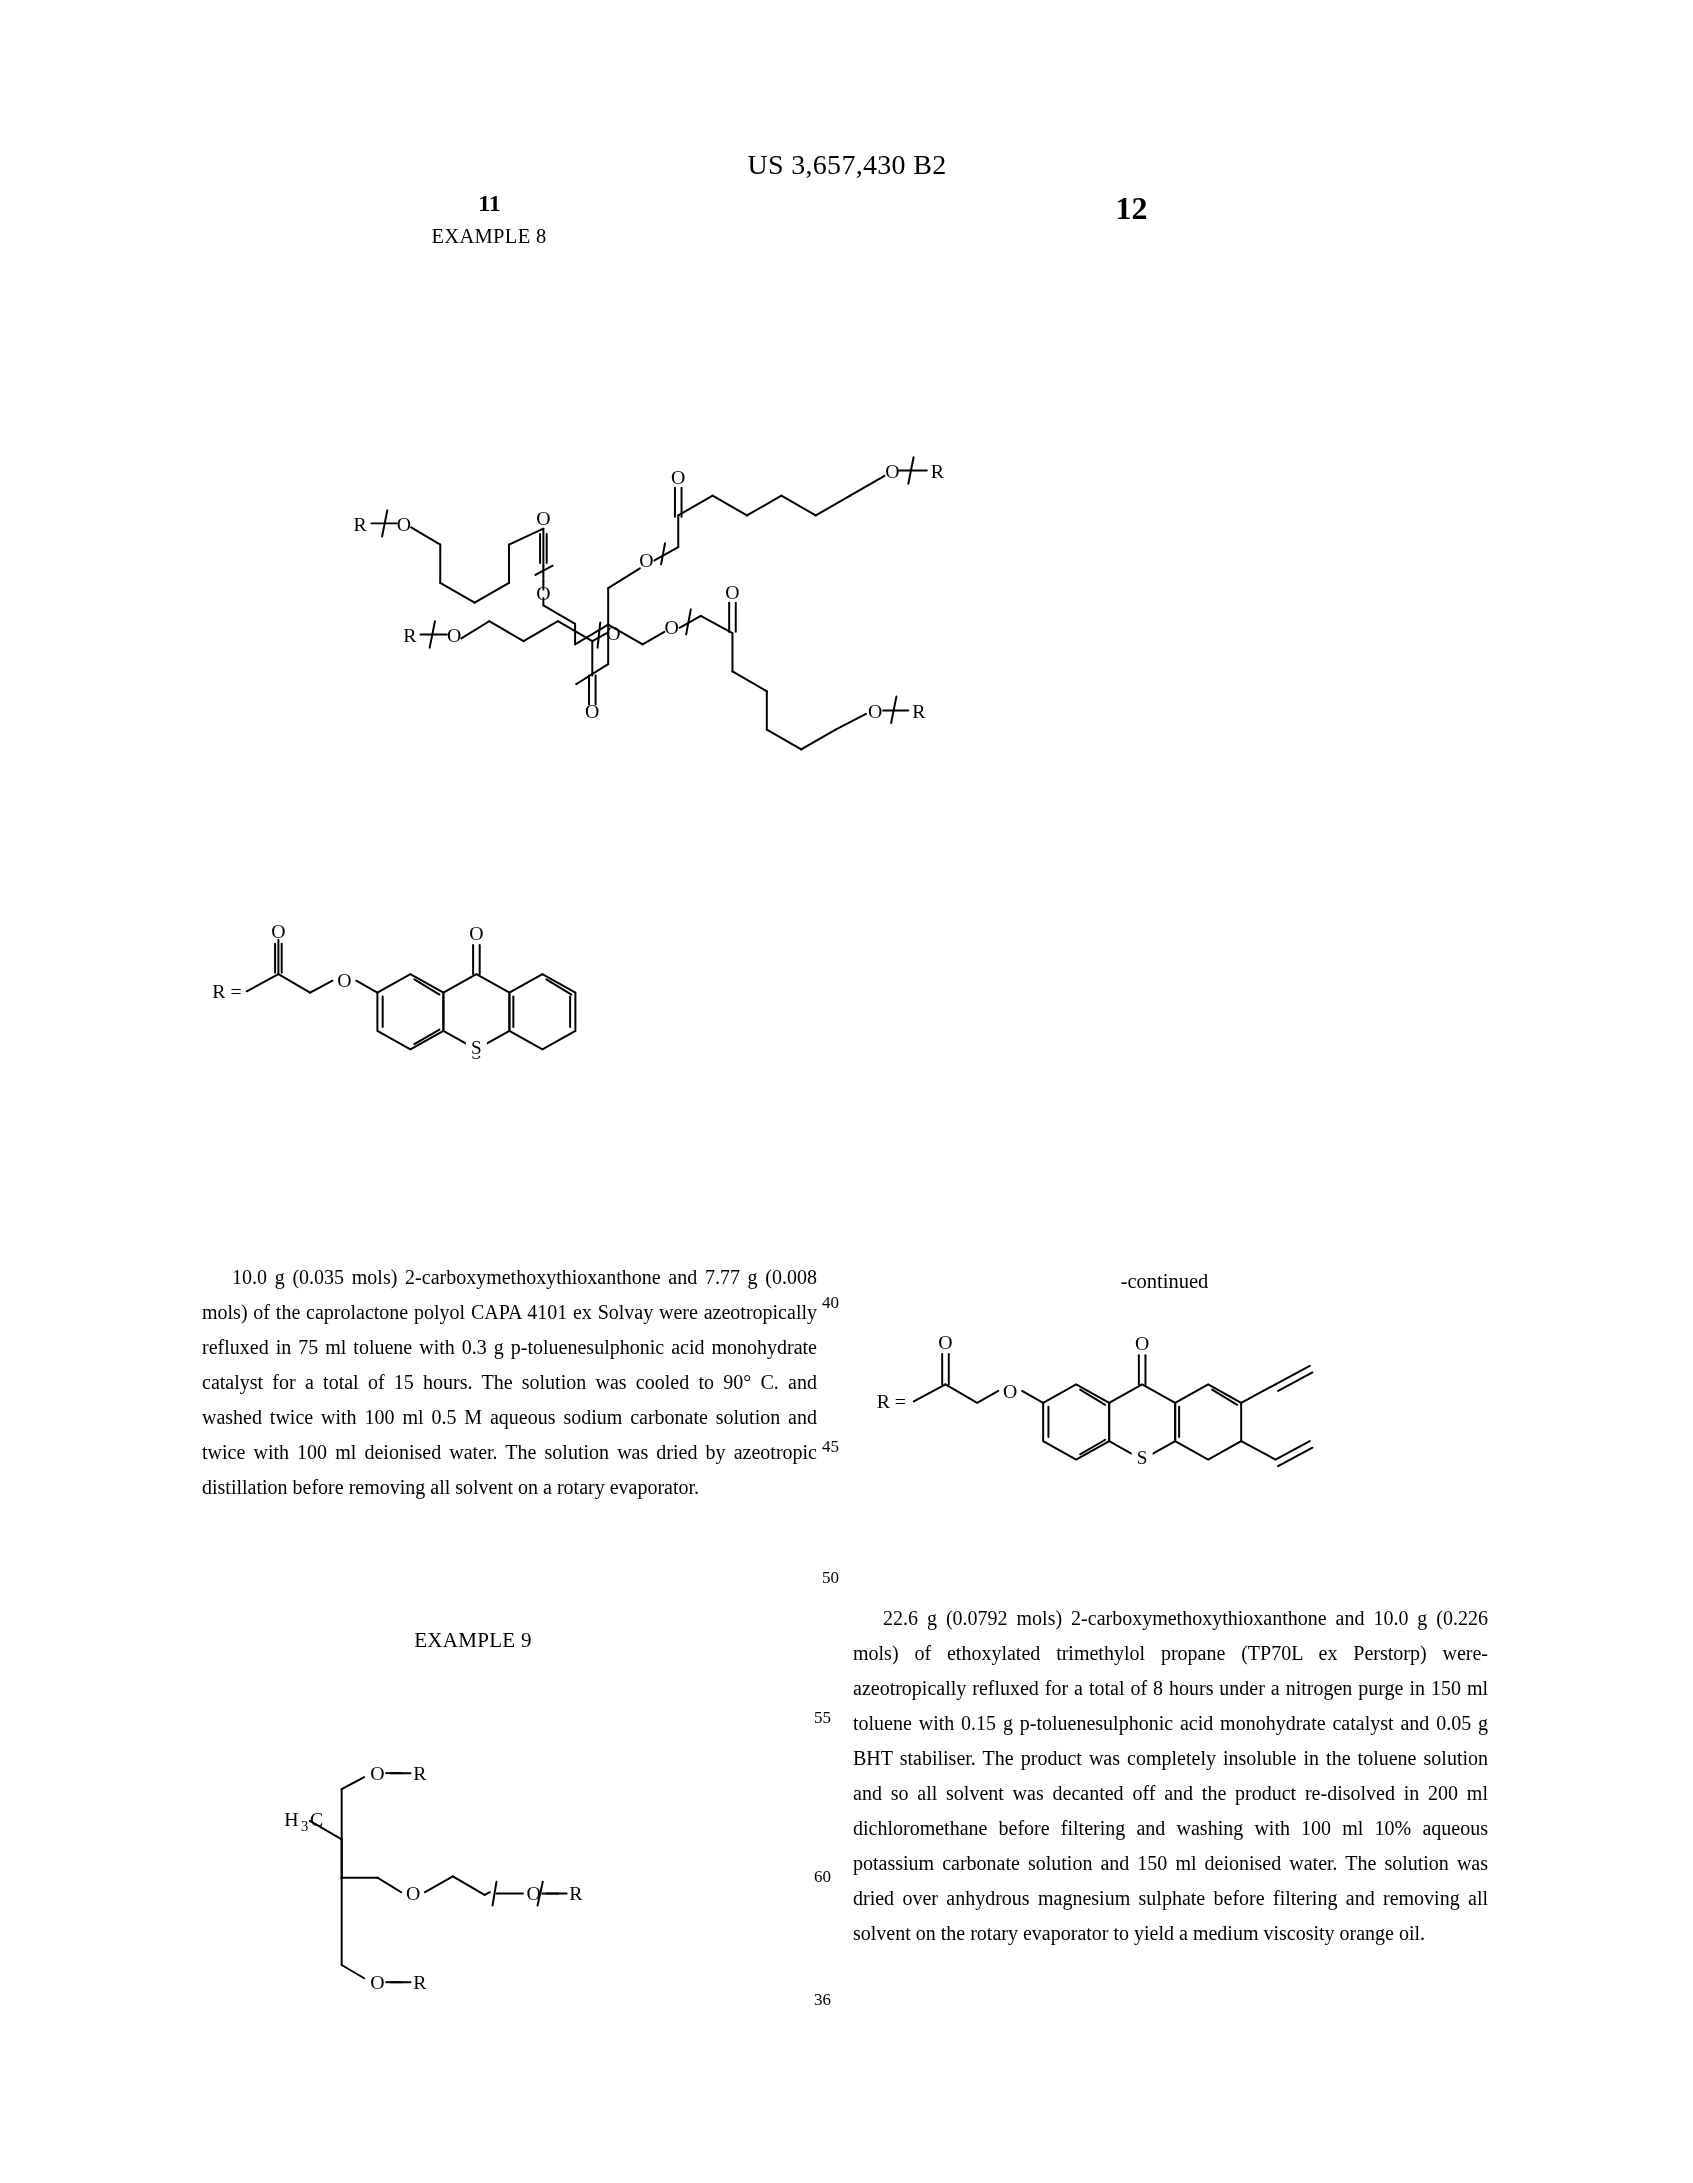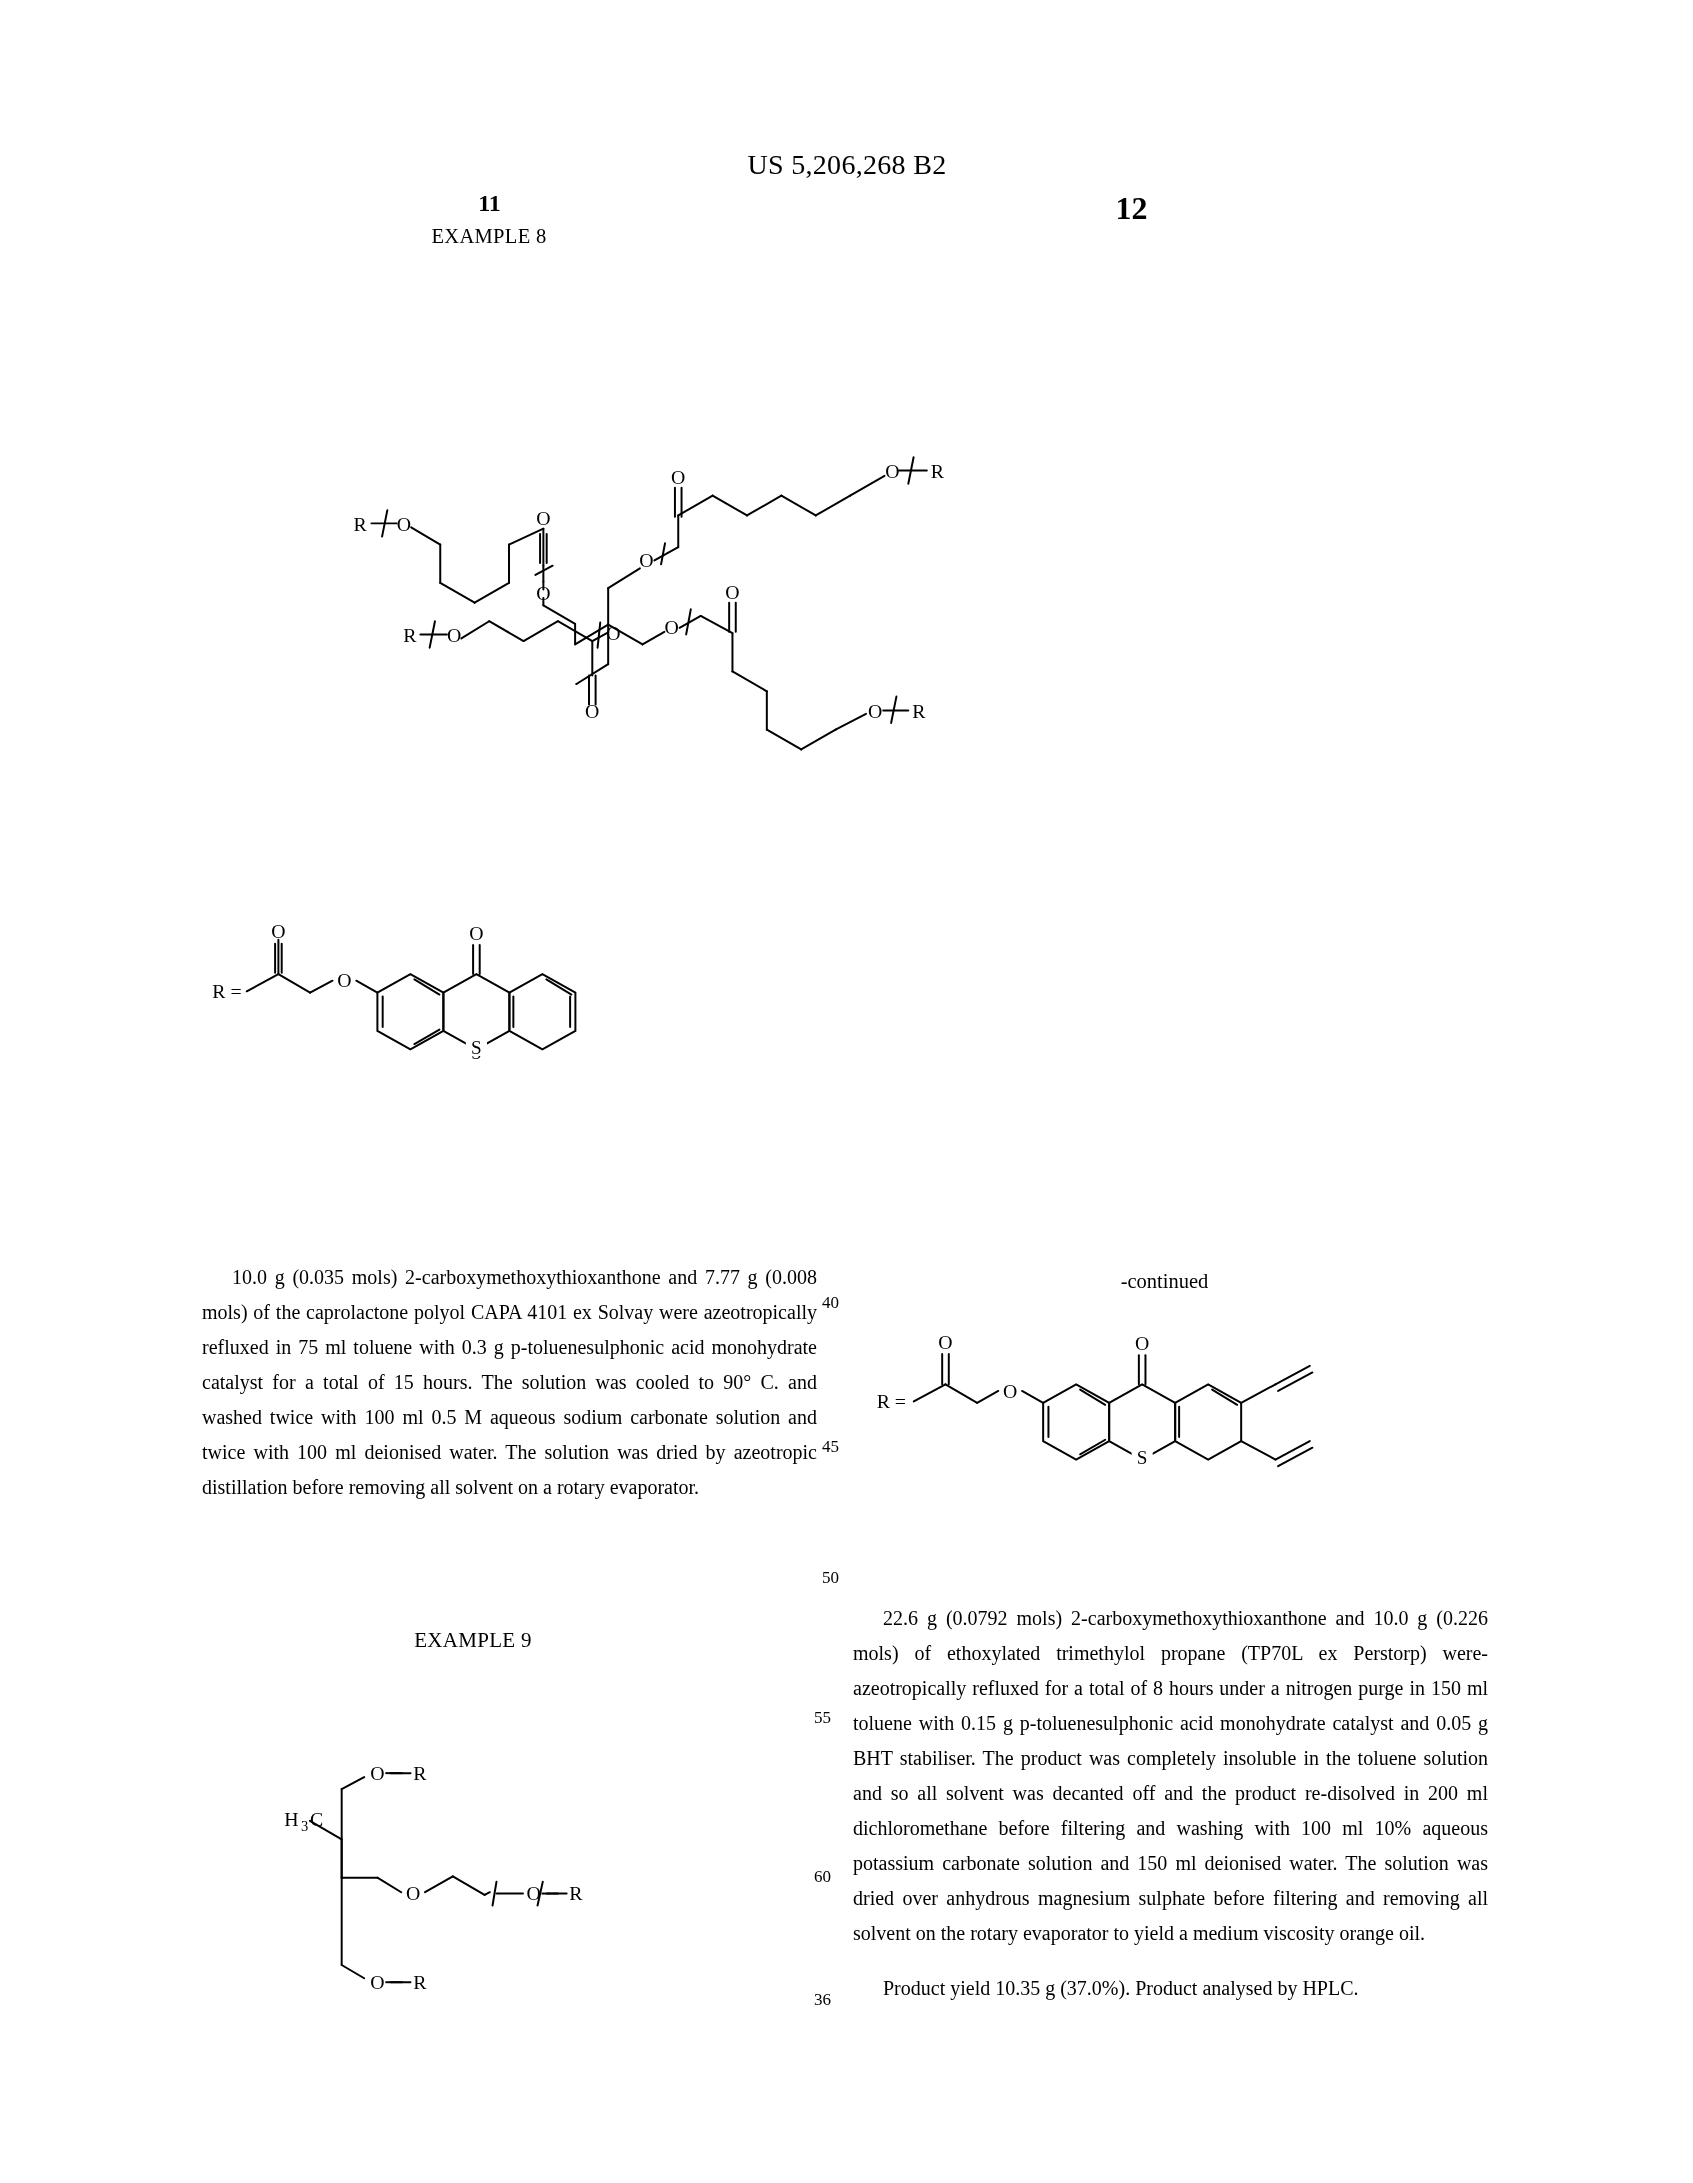--- a/index.html
+++ b/index.html
@@ -130,21 +130,21 @@
   #struct-capa       { top: 370px;  left: 198px; }
   #struct-rdef-1     { top: 920px; left: 179px; }
   #struct-rdef-2     { top: 1317px; left: 827px; }
   #struct-tp70l      { top: 1740px; left: 212px; }
 </style>
 </head>
 <body>
 
 <div class="page">
 
-  <div class="patent-number">US 5,206,268 B2</div>
+  <div class="patent-number">US 3,657,430 B2</div>
   <div class="col-num-left">11</div>
   <div class="col-num-right">12</div>
 
   <div class="example-heading-1">EXAMPLE 8</div>
   <div class="example-heading-2">EXAMPLE 9</div>
   <div class="continued-label">-continued</div>
 
   <div class="structure" id="struct-capa">
     <svg width="860" height="476" viewBox="0 0 1300 720" xmlns="http://www.w3.org/2000/svg">
       <g stroke="#000" stroke-width="3" fill="none" stroke-linecap="round">
@@ -397,17 +397,16 @@
       <g stroke="#000" stroke-width="3">
         <line x1="262" y1="50" x2="288" y2="50"></line>
         <line x1="262" y1="366" x2="288" y2="366"></line>
         <line x1="498" y1="232" x2="524" y2="232"></line>
       </g>
     </svg>
   </div>
 
   <div class="textcol" id="right-para-block">
     <p class="indent">22.6 g (0.0792 mols) 2-carboxymethoxythioxanthone and 10.0 g (0.226 mols) of ethoxylated trimethylol propane (TP70L ex Perstorp) were-azeotropically refluxed for a total of 8 hours under a nitrogen purge in 150 ml toluene with 0.15 g p-toluenesulphonic acid monohydrate catalyst and 0.05 g BHT stabiliser. The product was completely insoluble in the toluene solution and so all solvent was decanted off and the product re-disolved in 200 ml dichloromethane before filtering and washing with 100 ml 10% aqueous potassium carbonate solution and 150 ml deionised water. The solution was dried over anhydrous magnesium sulphate before filtering and removing all solvent on the rotary evaporator to yield a medium viscosity orange oil.</p>
-    <p class="indent">Product yield 10.35 g (37.0%). Product analysed by HPLC.</p>
   </div>
 
 </div>
 
 
 </body></html>

